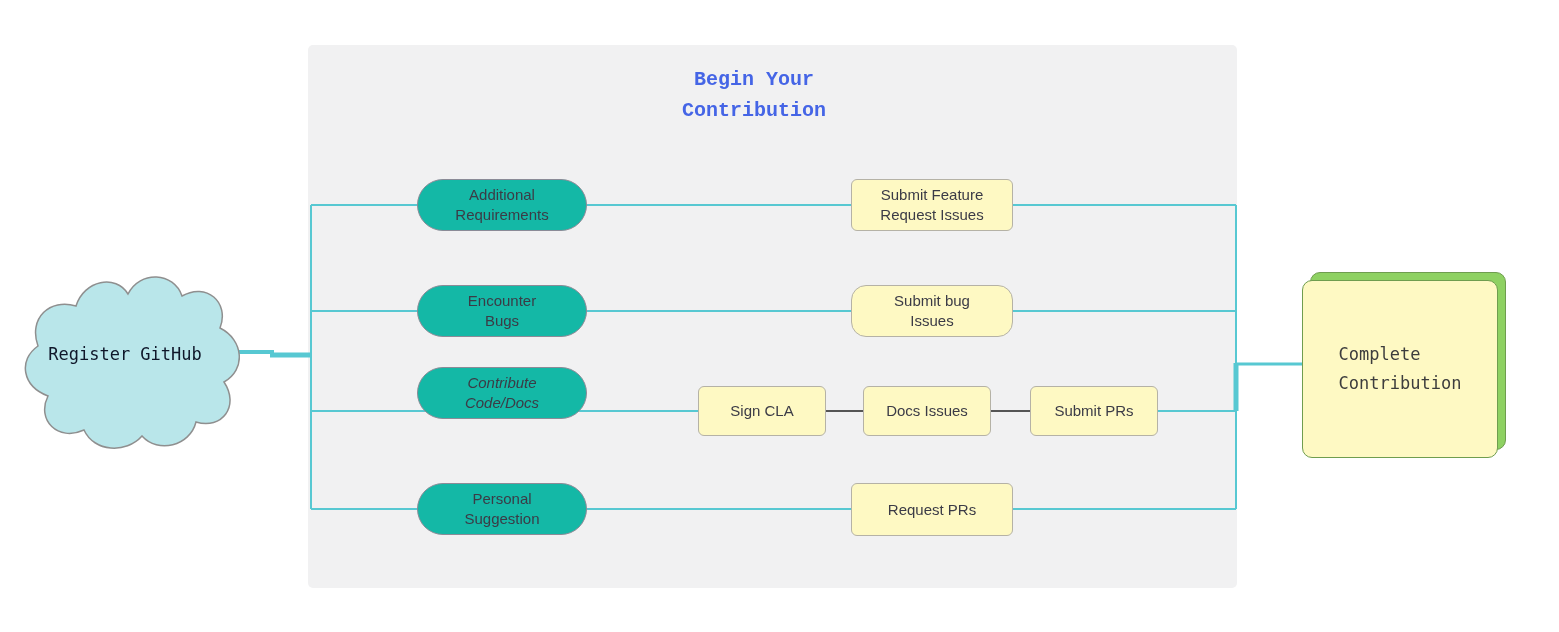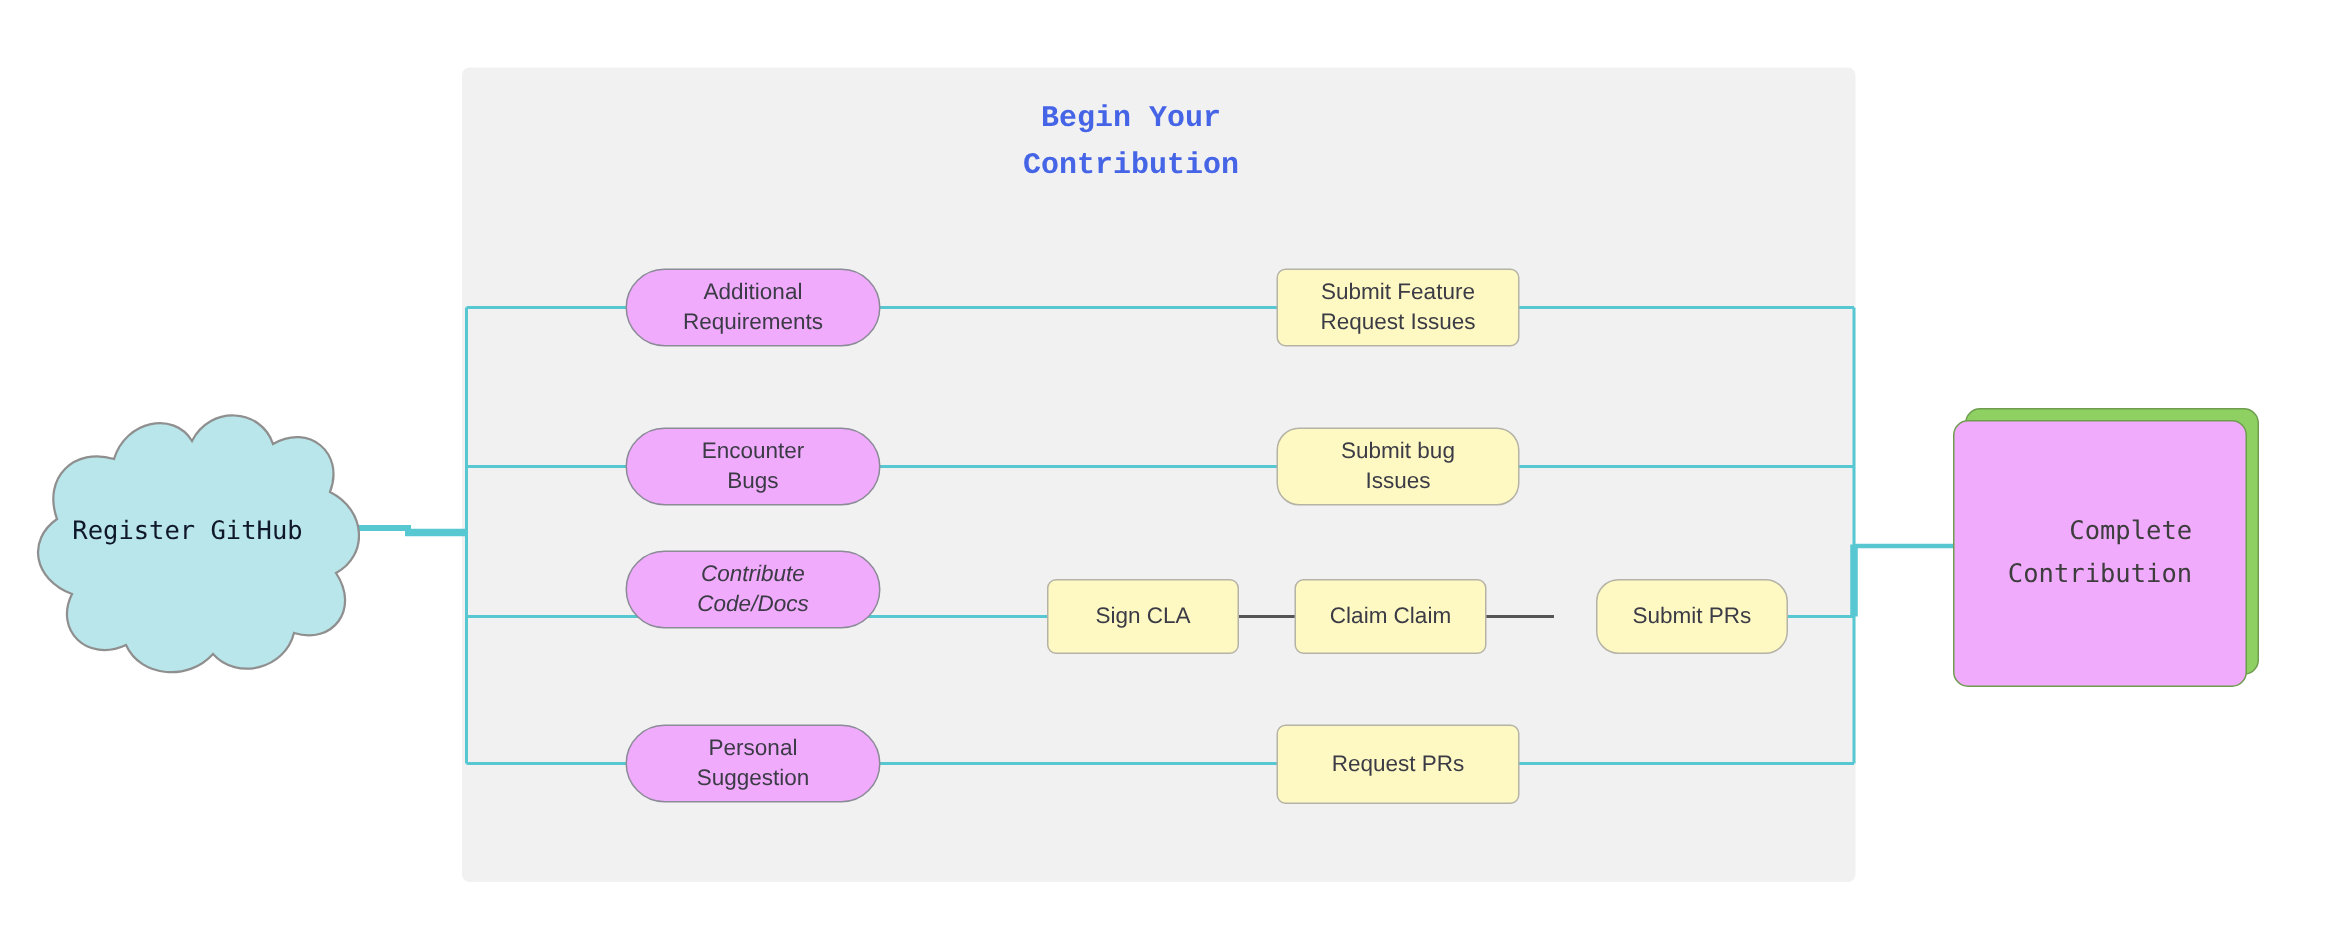--- a/index.html
+++ b/index.html
@@ -3,37 +3,37 @@
 <meta charset="utf-8">
 <style>
   html,body{margin:0;padding:0;background:#ffffff;}
   .canvas{position:relative;width:1559px;height:632px;background:#ffffff;overflow:hidden;
           font-family:"Liberation Sans", sans-serif;}
   .panel{position:absolute;left:308px;top:45px;width:929px;height:543px;
          background:#f1f1f2;border-radius:5px;}
   .wires{position:absolute;left:0;top:0;width:1559px;height:632px;z-index:1;pointer-events:none;}
   .node{position:absolute;z-index:2;display:flex;align-items:center;justify-content:center;
         text-align:center;white-space:pre-line;box-sizing:border-box;color:#3b3b46;}
-  .pill{left:417px;width:170px;height:52px;background:#f0abfc;border:1px solid #8b8b97;
+  .pill{left:417px;width:170px;height:52px;background:#14b8a6;border:1px solid #8b8b97;
         border-radius:26px;font-size:15px;line-height:20px;}
   .task{background:#fef9c3;border:1px solid #b5b2a6;border-radius:6px;
         font-size:15px;line-height:20px;}
   .group-title{position:absolute;left:604px;top:64px;width:300px;z-index:2;text-align:center;
         color:#4565e6;font-family:Liberation Mono, monospace;font-weight:bold;
         font-size:20px;line-height:31px;white-space:pre-line;}
   .cloud-wrap{position:absolute;left:10px;top:254px;width:230px;height:200px;z-index:2;}
   .cloud-wrap svg{position:absolute;left:0;top:0;}
   .cloud-label{position:absolute;left:0;top:0;width:230px;height:200px;display:flex;
         align-items:center;justify-content:center;font-family:"DejaVu Sans Mono", monospace;
         font-size:17px;color:#0f172a;}
   .end-back{position:absolute;left:1310px;top:272px;width:196px;height:178px;z-index:2;
         background:#8ed162;border:1.5px solid #6f9d4f;border-radius:10px;box-sizing:border-box;}
   .end-front{position:absolute;left:1302px;top:280px;width:196px;height:178px;z-index:3;
-        background:#f0abfc;border:1.5px solid #6f9d4f;border-radius:10px;box-sizing:border-box;
-        display:flex;align-items:center;justify-content:center;text-align:right;
+        background:#fef9c3;border:1.5px solid #6f9d4f;border-radius:10px;box-sizing:border-box;
+        display:flex;align-items:center;justify-content:center;text-align:left;
         white-space:pre-line;font-family:"DejaVu Sans Mono", monospace;font-size:17px;
         line-height:29px;color:#3d3d3d;}
 </style>
 </head>
 <body>
 
 <div class="canvas">
 
   <div class="panel"></div>
 
@@ -75,22 +75,22 @@
 Request Issues</div>
 
   <div class="node pill" style="top:285px;">Encounter
 Bugs</div>
   <div class="node task" style="left:851px;top:285px;width:162px;height:52px;border-radius:15px;">Submit bug
 Issues</div>
 
   <div class="node pill" style="top:367px;font-style:italic;">Contribute
 Code/Docs</div>
   <div class="node task" style="left:698px;top:386px;width:128px;height:50px;">Sign CLA</div>
-  <div class="node task" style="left:863px;top:386px;width:128px;height:50px;">Claim Claim</div>
-  <div class="node task" style="left:1064px;top:386px;width:128px;height:50px;border-radius:15px;">Submit PRs</div>
+  <div class="node task" style="left:863px;top:386px;width:128px;height:50px;">Docs Issues</div>
+  <div class="node task" style="left:1030px;top:386px;width:128px;height:50px;">Submit PRs</div>
 
   <div class="node pill" style="top:483px;">Personal
 Suggestion</div>
   <div class="node task" style="left:851px;top:483px;width:162px;height:53px;">Request PRs</div>
 
   <div class="end-back"></div>
   <div class="end-front">Complete
 Contribution</div>
 
 </div>

